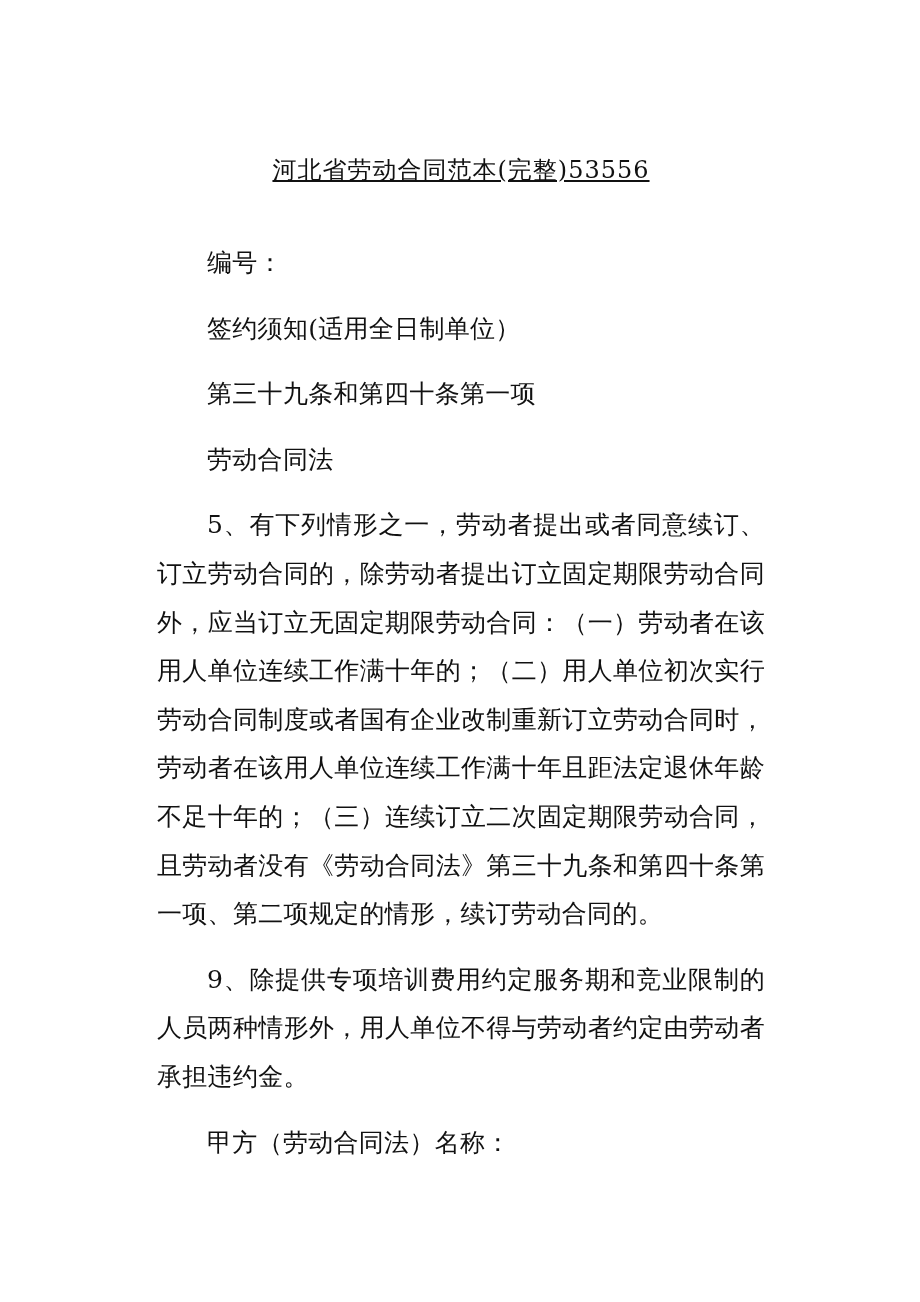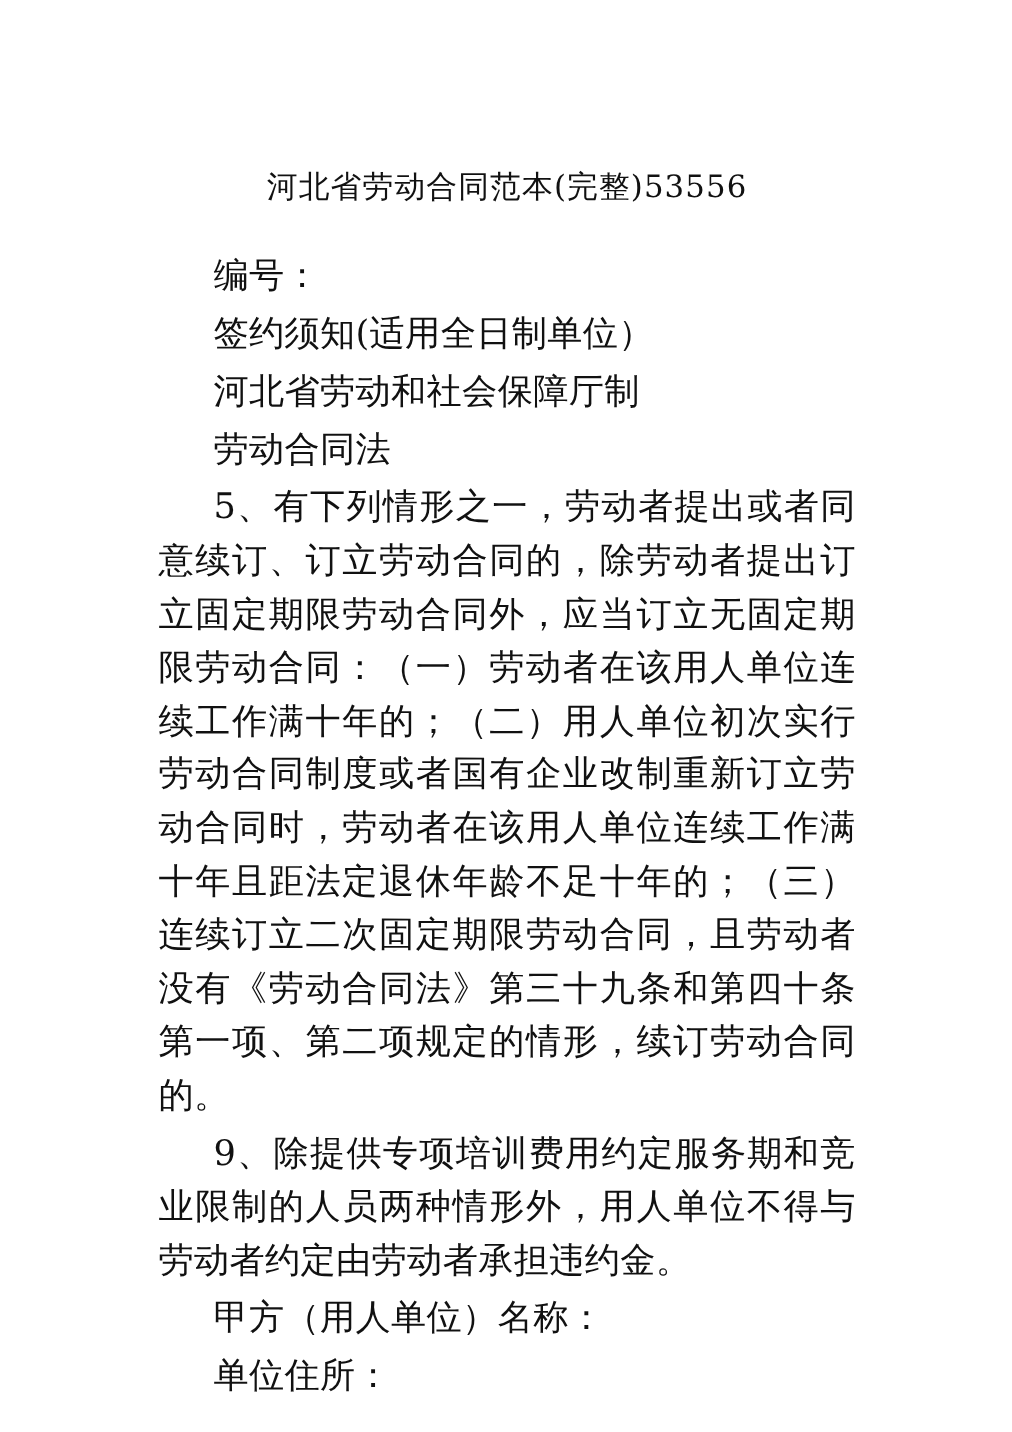--- a/index.html
+++ b/index.html
@@ -20,51 +20,51 @@
       left: 140px;
       top: 0;
       width: 642px;
     }
     .title {
       position: absolute;
       left: 0;
       top: 146px;
       width: 642px;
       text-align: center;
-      font-size: 28px;
+      font-size: 24px;
       line-height: 48px;
       letter-spacing: 1px;
       margin: 0;
       font-weight: normal;
+      text-decoration: underline;
     }
     .body {
       position: absolute;
       left: 0;
       top: 222px;
       width: 642px;
     }
     .para {
-      margin: 4px;
-      font-size: 32px;
+      margin: 17px;
+      font-size: 25px;
       line-height: 48.6px;
       text-indent: 50px;
       text-align: justify;
       text-justify: inter-ideograph;
       letter-spacing: 0.3px;
       word-break: break-all;
     }
   </style>
 </head>
 <body>
 
 <div class="page">
   <h1 class="title">河北省劳动合同范本(完整)53556</h1>
   <div class="body">
     <p class="para">编号：</p>
     <p class="para">签约须知(适用全日制单位）</p>
-    <p class="para">河北省劳动和社会保障厅制</p>
+    <p class="para">第三十九条和第四十条第一项</p>
     <p class="para">劳动合同法</p>
     <p class="para">5、有下列情形之一，劳动者提出或者同意续订、订立劳动合同的，除劳动者提出订立固定期限劳动合同外，应当订立无固定期限劳动合同：（一）劳动者在该用人单位连续工作满十年的；（二）用人单位初次实行劳动合同制度或者国有企业改制重新订立劳动合同时，劳动者在该用人单位连续工作满十年且距法定退休年龄不足十年的；（三）连续订立二次固定期限劳动合同，且劳动者没有《劳动合同法》第三十九条和第四十条第一项、第二项规定的情形，续订劳动合同的。</p>
     <p class="para">9、除提供专项培训费用约定服务期和竞业限制的人员两种情形外，用人单位不得与劳动者约定由劳动者承担违约金。</p>
-    <p class="para">甲方（用人单位）名称：</p>
-    <p class="para">单位住所：</p>
+    <p class="para">甲方（劳动合同法）名称：</p>
   </div>
 </div>
 
 </body></html>

